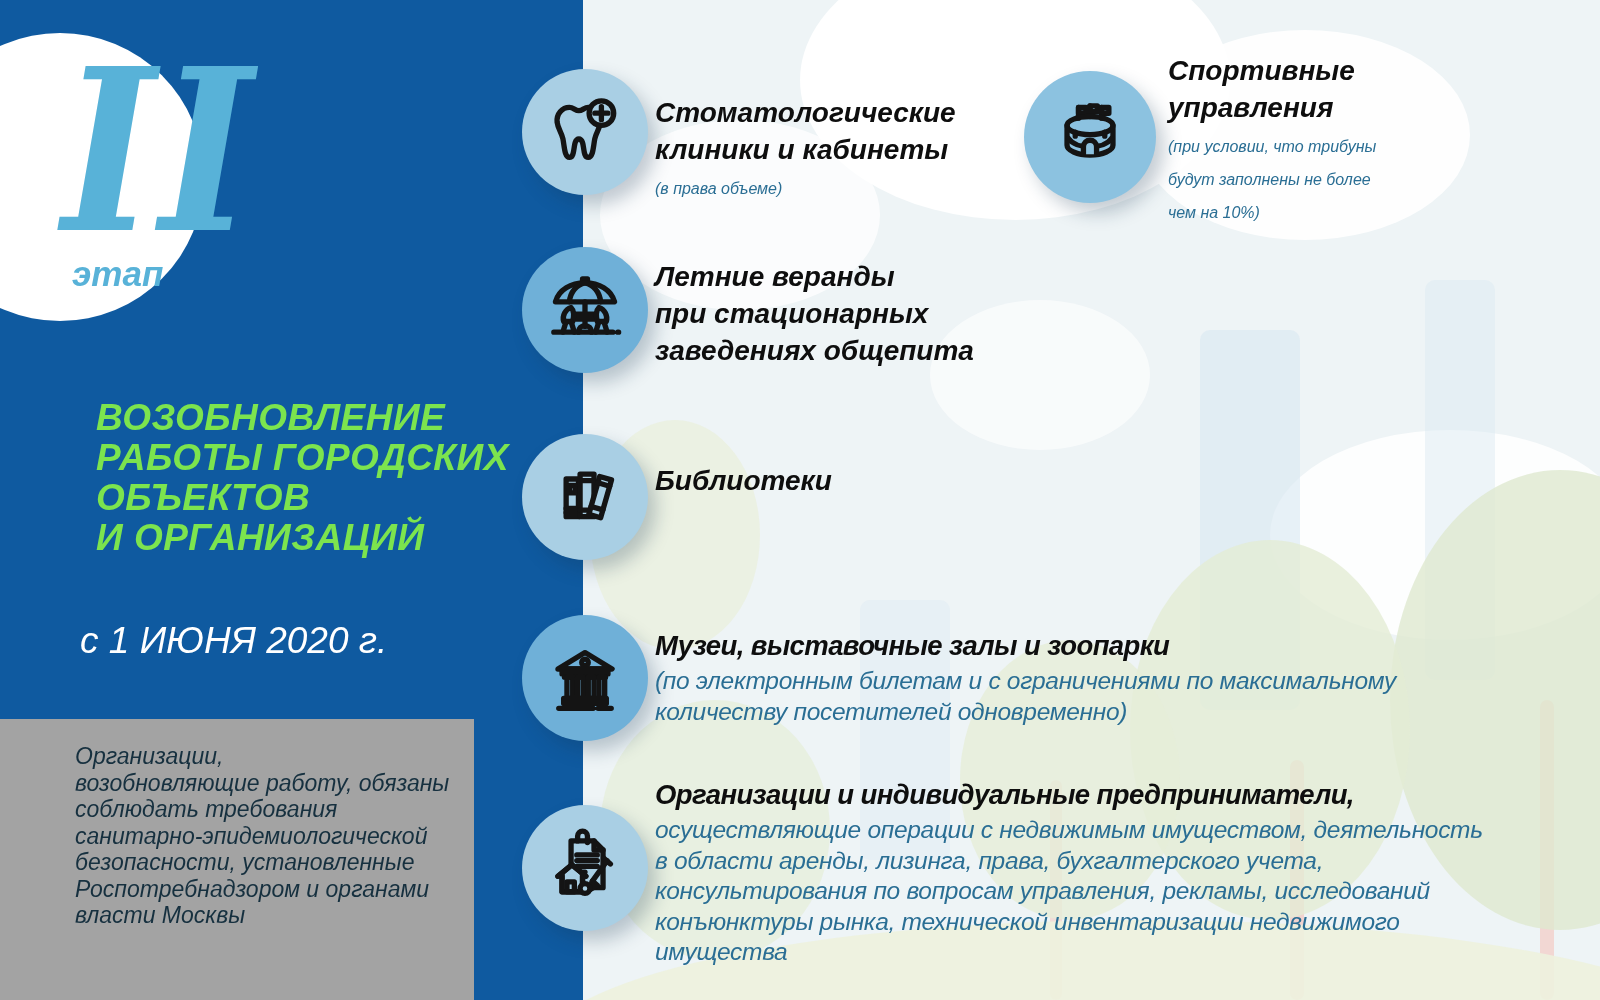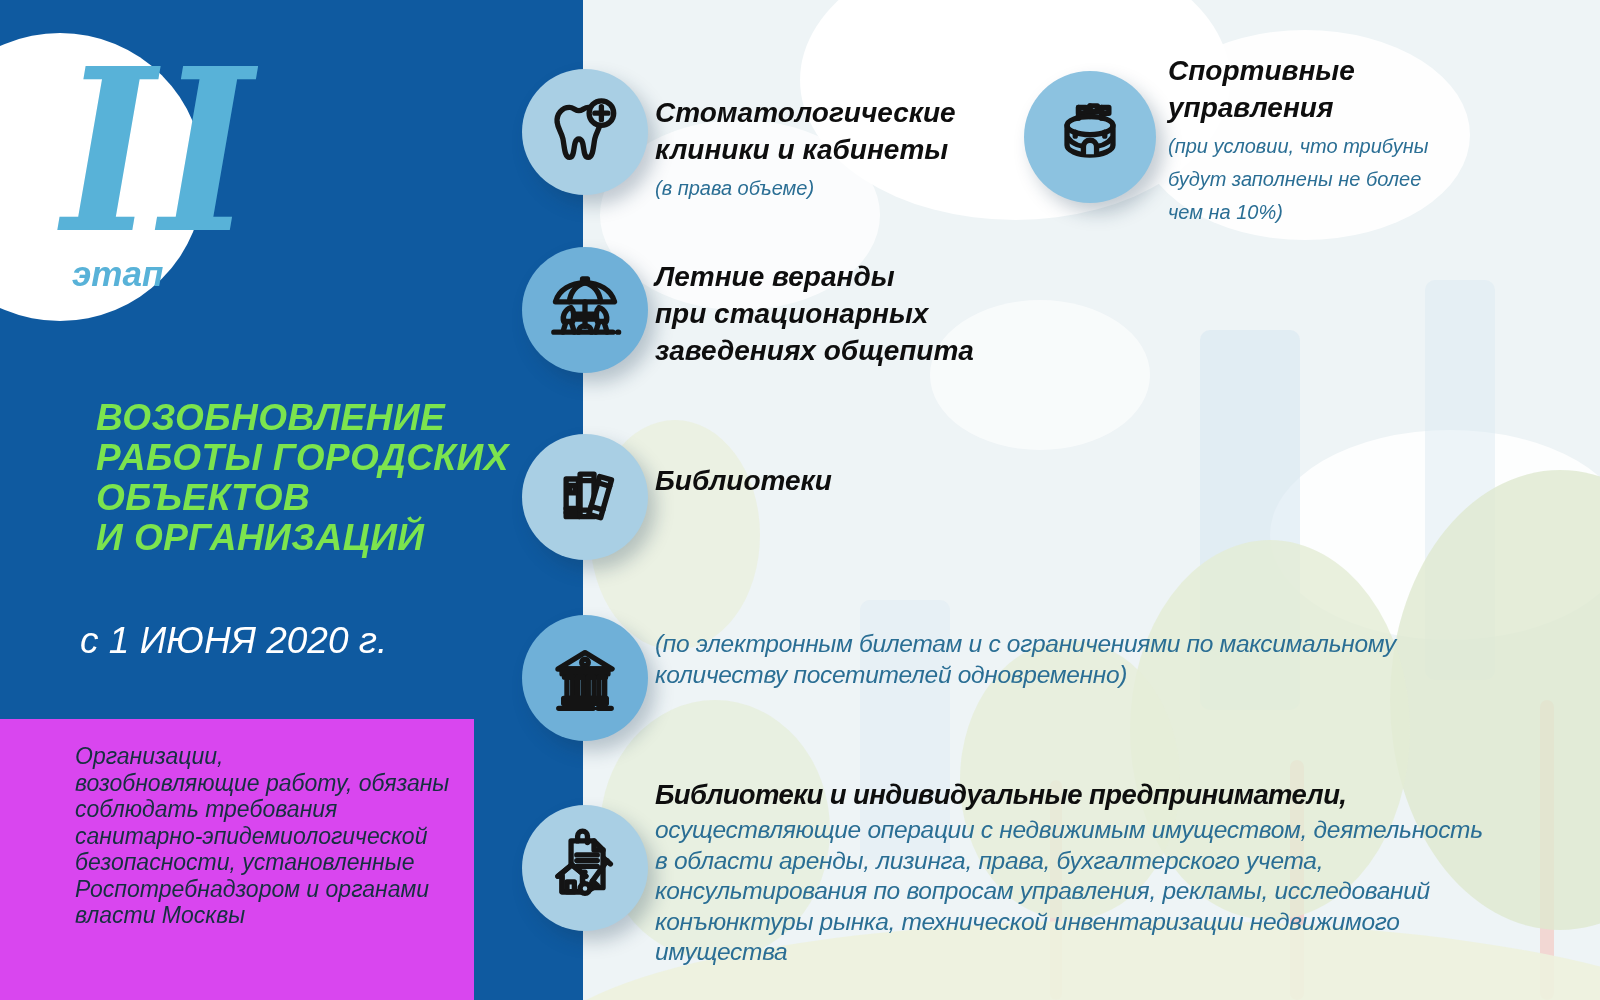--- a/index.html
+++ b/index.html
@@ -18,42 +18,42 @@
     font-family:"DejaVu Serif",serif;font-weight:700;font-size:200px;line-height:1;
     letter-spacing:4px;color:#58b2d8;transform:scaleY(1.12);transform-origin:top left;
   }
   .stage-word{position:absolute;left:72px;top:254px;z-index:4;font-size:35px;font-weight:700;color:#58b2d8;}
   .main-title{
     position:absolute;left:80px;top:382px;margin:16px;z-index:4;
     font-size:37px;font-weight:800;line-height:40px;letter-spacing:.5px;
     color:#7ce44e;white-space:pre-line;
   }
   .date{position:absolute;left:80px;top:620px;z-index:4;font-size:37px;font-weight:400;color:#ffffff;}
-  .note-box{position:absolute;left:0;top:719px;width:474px;height:281px;background:#d946ef;z-index:3;}
+  .note-box{position:absolute;left:0;top:719px;width:474px;height:281px;background:#a3a3a3;z-index:3;}
   .note-text{
     position:absolute;left:75px;top:24px;margin:0;
     font-size:23px;line-height:26.5px;color:#16303f;white-space:pre-line;
   }
   
   .icon-circle{
     position:absolute;z-index:4;border-radius:50%;
     display:flex;align-items:center;justify-content:center;
     box-shadow:8px 10px 18px rgba(20,50,80,.25);
   }
   .c-light{background:#a9cfe4;}
   .c-medium{background:#8cc2e0;}
   .c-dark{background:#6fb0d8;}
   .icon-circle svg{width:82px;height:82px;}
   .icon-circle svg *{stroke:#141414;stroke-width:6.5;fill:none;stroke-linecap:round;stroke-linejoin:round;}
   .icon-circle svg .mask-light{fill:#a9cfe4;}
   .icon-circle svg .mask-medium{fill:#8cc2e0;}
   .icon-circle svg .mask-dark{fill:#6fb0d8;}
   .item-text{position:absolute;z-index:5;}
   .item-title{font-size:28px;font-weight:800;line-height:37px;color:#0e0e0e;white-space:pre-line;}
-  .item-sub{font-size:20px;line-height:33px;color:#2a6e94;white-space:pre-line;margin-top:4px;}
+  .item-sub{font-size:16px;line-height:33px;color:#2a6e94;white-space:pre-line;margin-top:4px;}
   .condensed .item-title{font-size:27.5px;letter-spacing:-.6px;}
   .condensed .item-sub{font-size:24.5px;line-height:30.5px;letter-spacing:-.3px;margin-top:2px;}
 </style>
 </head>
 <body>
 
 <div class="stage">
 
   <div>
     <div class="blob" style="left:800px;top:-60px;width:430px;height:280px;background:#ffffff;opacity:.95;"></div>
@@ -172,41 +172,42 @@
       <path d="M25 49 H75"></path>
       <rect x="28" y="49" width="7" height="26"></rect>
       <rect x="41" y="49" width="7" height="26"></rect>
       <rect x="54" y="49" width="7" height="26"></rect>
       <rect x="67" y="49" width="7" height="26"></rect>
       <rect x="24" y="75" width="52" height="6"></rect>
       <path d="M18 87 H60 M66 87 H82"></path>
     </svg>
   </div>
   <div class="item-text condensed" style="left:655px;top:627px;">
+    <div class="item-title">Музеи, выставочные залы и зоопарки</div>
     <div class="item-sub">(по электронным билетам и с ограничениями по максимальному
 количеству посетителей одновременно)</div>
   </div>
 
   <div class="icon-circle c-light" style="left:522px;top:805px;width:126px;height:126px;">
     <svg viewBox="0 0 100 100">
       <path d="M33 17 H61 L72 28 V74 H33 Z"></path>
       <path d="M61 17 V28 H72"></path>
       <path d="M41 17 V11 a6 6 0 0 1 12 0 V19"></path>
       <path d="M40 34 H65 M40 41 H65 M40 48 H65 M40 55 H50"></path>
       <path d="M77 41 L59 66 M73 38 l8 7"></path>
       <path d="M59 66 L55 77 L65 71 Z"></path>
       <path class="mask-light" d="M17 60 L34 46 L51 60 L47 60 L47 79 H22 V60 Z"></path>
       <path d="M17 60 L34 46 L51 60"></path>
       <path d="M22 58 V79 H47 V58"></path>
       <rect x="28" y="67" width="9" height="12"></rect>
       <circle class="mask-light" cx="50" cy="75" r="6"></circle>
     </svg>
   </div>
   <div class="item-text condensed" style="left:655px;top:776px;">
-    <div class="item-title">Библиотеки и индивидуальные предприниматели,</div>
+    <div class="item-title">Организации и индивидуальные предприниматели,</div>
     <div class="item-sub">осуществляющие операции с недвижимым имуществом, деятельность
 в области аренды, лизинга, права, бухгалтерского учета,
 консультирования по вопросам управления, рекламы, исследований
 конъюнктуры рынка, технической инвентаризации недвижимого
 имущества</div>
   </div>
 
 </div>
 
 </body></html>

